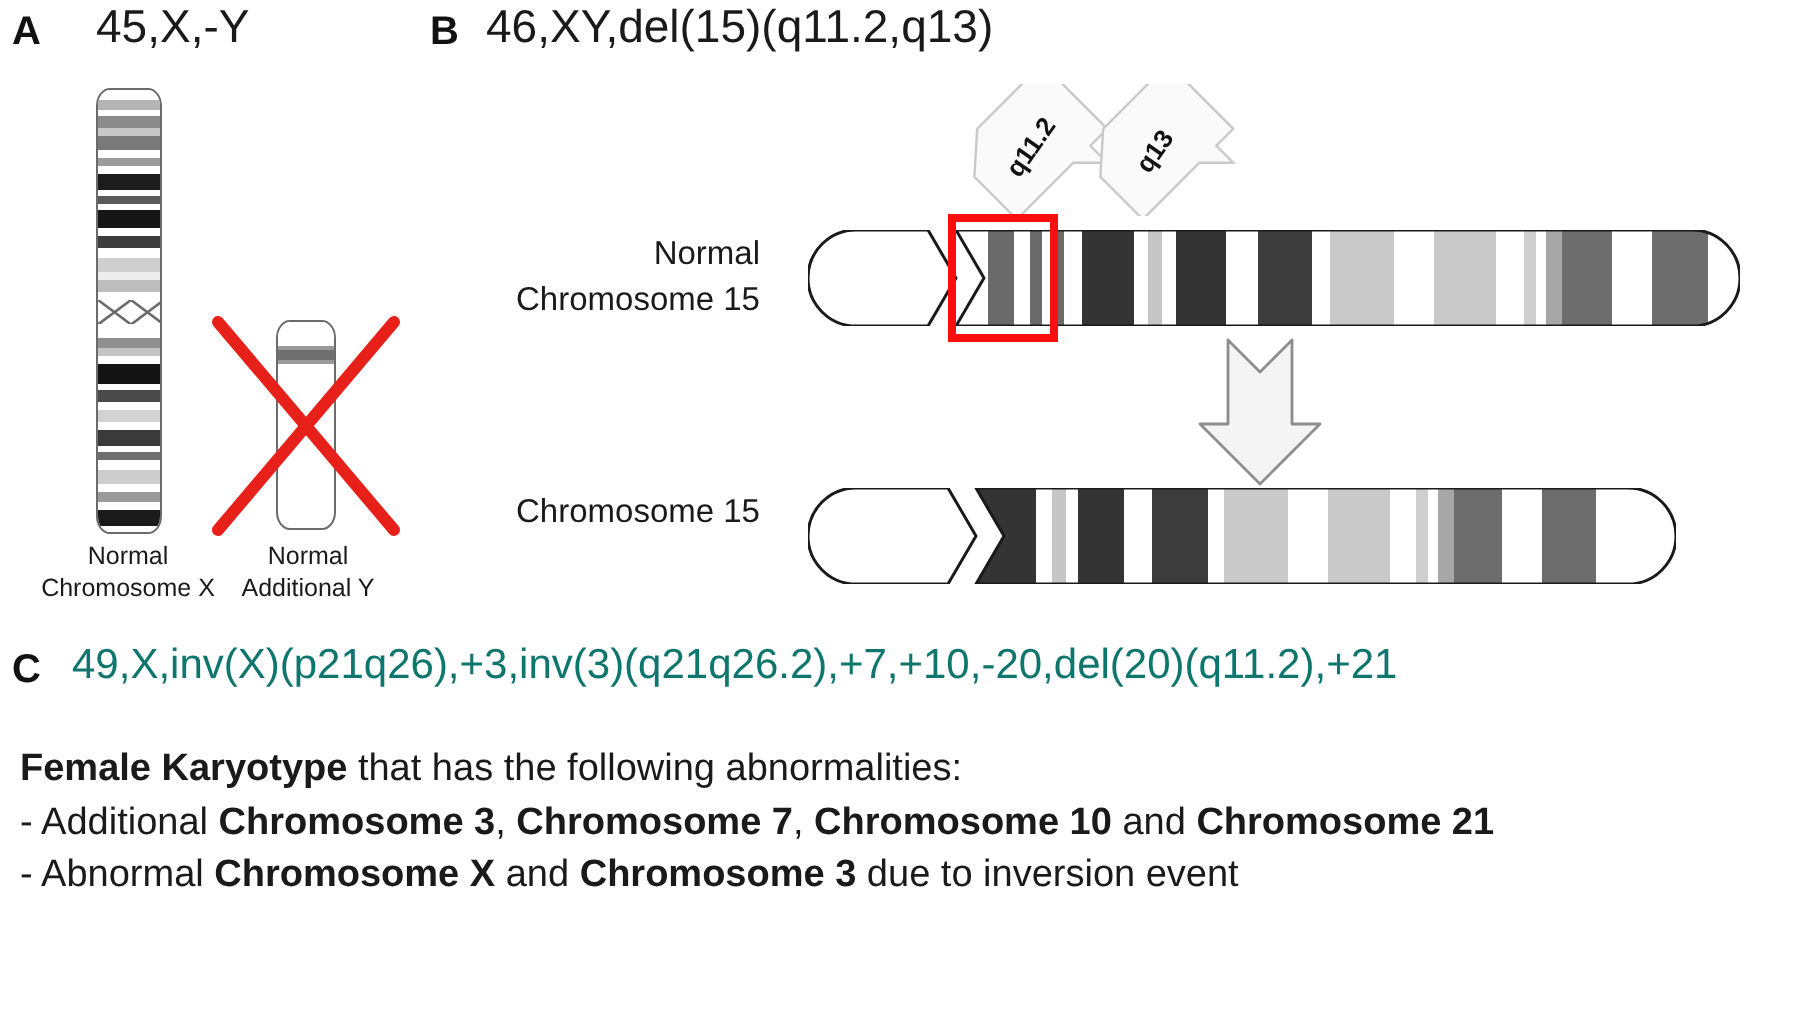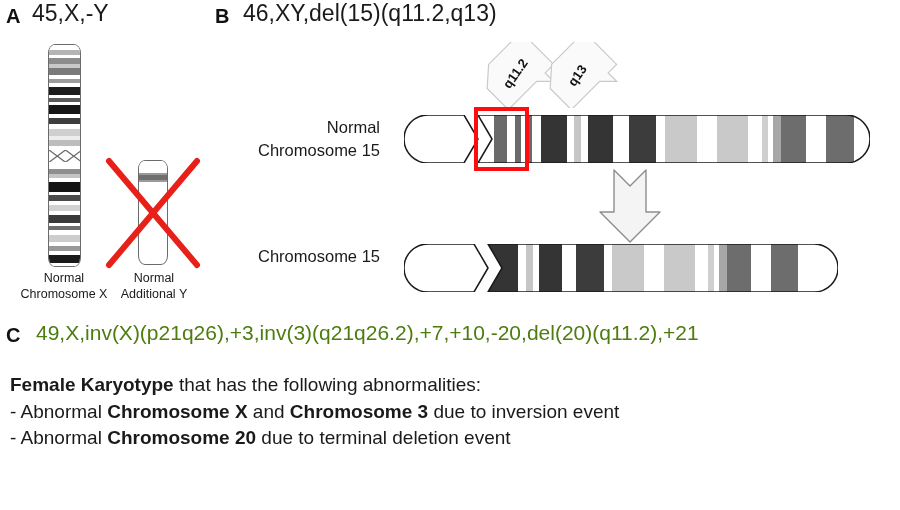--- a/index.html
+++ b/index.html
@@ -93,37 +93,37 @@
     color: #111;
     transform-origin: 50% 50%;
     white-space: nowrap;
   }
 
   
   .c-karyo {
     font-size: 21px;
     line-height: 1;
     white-space: nowrap;
-    color: #4d7c0f;
+    color: #0f766e;
   }
   .c-list {
     position: absolute;
     font-size: 19px;
     line-height: 26.5px;
     color: #1a1a1a;
     white-space: nowrap;
   }
   .c-list div { white-space: nowrap; }
   .c-list b { font-weight: bold; }
 </style>
 </head>
 <body>
 
 <div class="abs panel-letter" style="left:6px; top:6px;">A</div>
-<div class="abs panel-title" style="left:32px; top:2px;">45,X,-Y</div>
+<div class="abs panel-title" style="left:48px; top:2px;">45,X,-Y</div>
 
 <div id="chrom-x-host">
     <div class="vchrom" style="left: 48px; top: 44px; width: 33px; height: 223px;">
       <div class="vband" style="top: 0px; height: 5.24706px; background: rgb(255, 255, 255);"></div>
       <div class="vband" style="top: 5.24706px; height: 4.37255px; background: rgb(180, 180, 180);"></div>
       <div class="vband" style="top: 9.61961px; height: 3.49804px; background: rgb(255, 255, 255);"></div>
       <div class="vband" style="top: 13.1176px; height: 6.12157px; background: rgb(140, 140, 140);"></div>
       <div class="vband" style="top: 19.2392px; height: 3.49804px; background: rgb(200, 200, 200);"></div>
       <div class="vband" style="top: 22.7373px; height: 6.99608px; background: rgb(122, 122, 122);"></div>
       <div class="vband" style="top: 29.7333px; height: 4.37255px; background: rgb(255, 255, 255);"></div>
@@ -293,18 +293,18 @@
   </div>
 
 <div class="abs panel-letter" style="left:6px; top:325px;">C</div>
 <div class="abs c-karyo" style="left:36px; top:322px;">49,X,inv(X)(p21q26),+3,inv(3)(q21q26.2),+7,+10,-20,del(20)(q11.2),+21</div>
 
 <div class="c-list" style="left:10px; top:372px;">
   <div>
     <b>Female Karyotype</b><span> that has the following abnormalities:</span>
   </div>
   <div id="c-bullets">
+      <div><span>- Additional </span><b>Chromosome 3</b><span>, </span><b>Chromosome 7</b><span>, </span><b>Chromosome 10</b><span> and </span><b>Chromosome 21</b></div>
       <div><span>- Abnormal </span><b>Chromosome X</b><span> and </span><b>Chromosome 3</b><span> due to inversion event</span></div>
-      <div><span>- Abnormal </span><b>Chromosome 20</b><span> due to terminal deletion event</span></div>
     </div>
 </div>
 
 <div class="abs" style="left: 474px; top: 107px; width: 55px; height: 64px; border: 4px solid rgb(253, 13, 13); box-sizing: border-box;"></div>
 
 </body></html>

